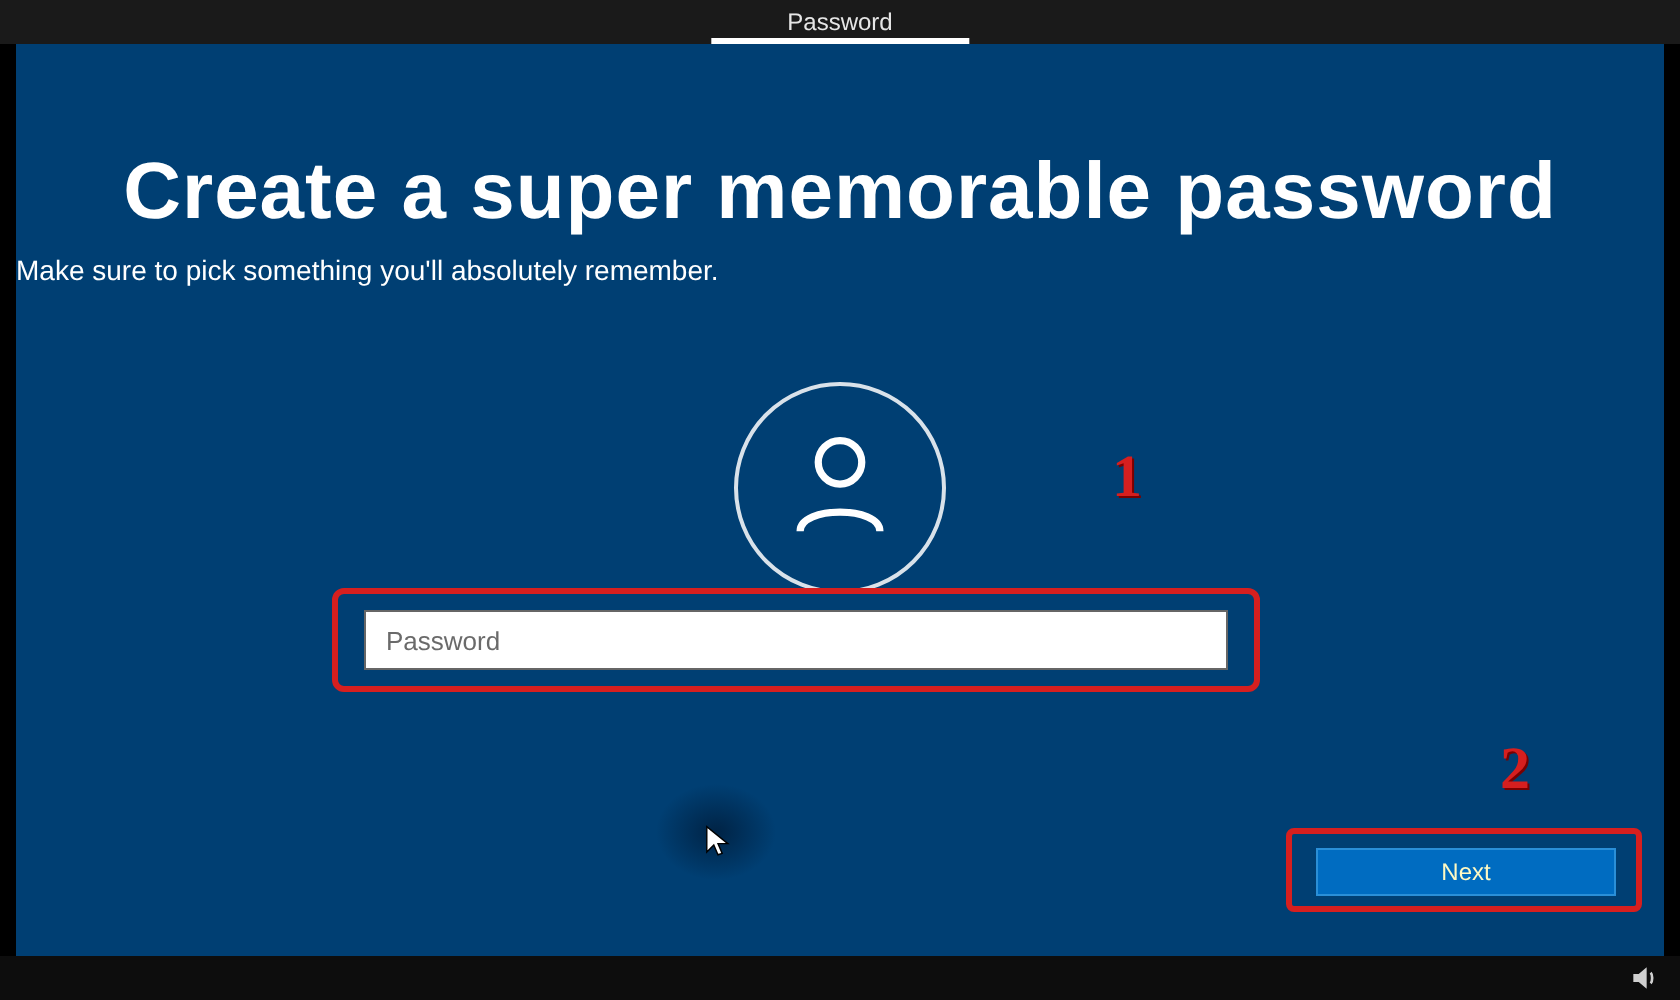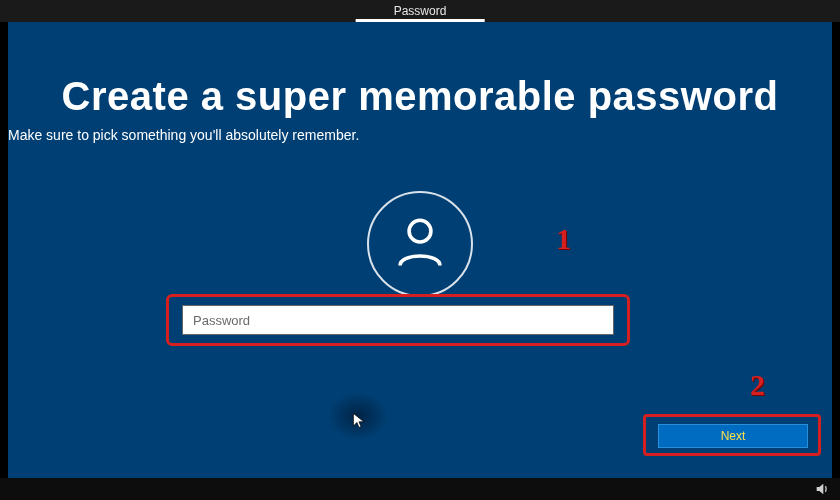--- a/index.html
+++ b/index.html
@@ -135,21 +135,21 @@
     pointer-events: none;
   }
   .next-btn {
     position: absolute;
     left: 650px;
     top: 402px;
     width: 150px;
     height: 24px;
     background: #006cc1;
     border: 1px solid #2a8fd8;
-    color: #fde047;
+    color: #fef9c3;
     font-size: 12px;
     text-align: center;
     line-height: 22px;
     cursor: pointer;
   }
 
   .bottombar {
     position: absolute;
     left: 0; right: 0; bottom: 0;
     height: 22px;

